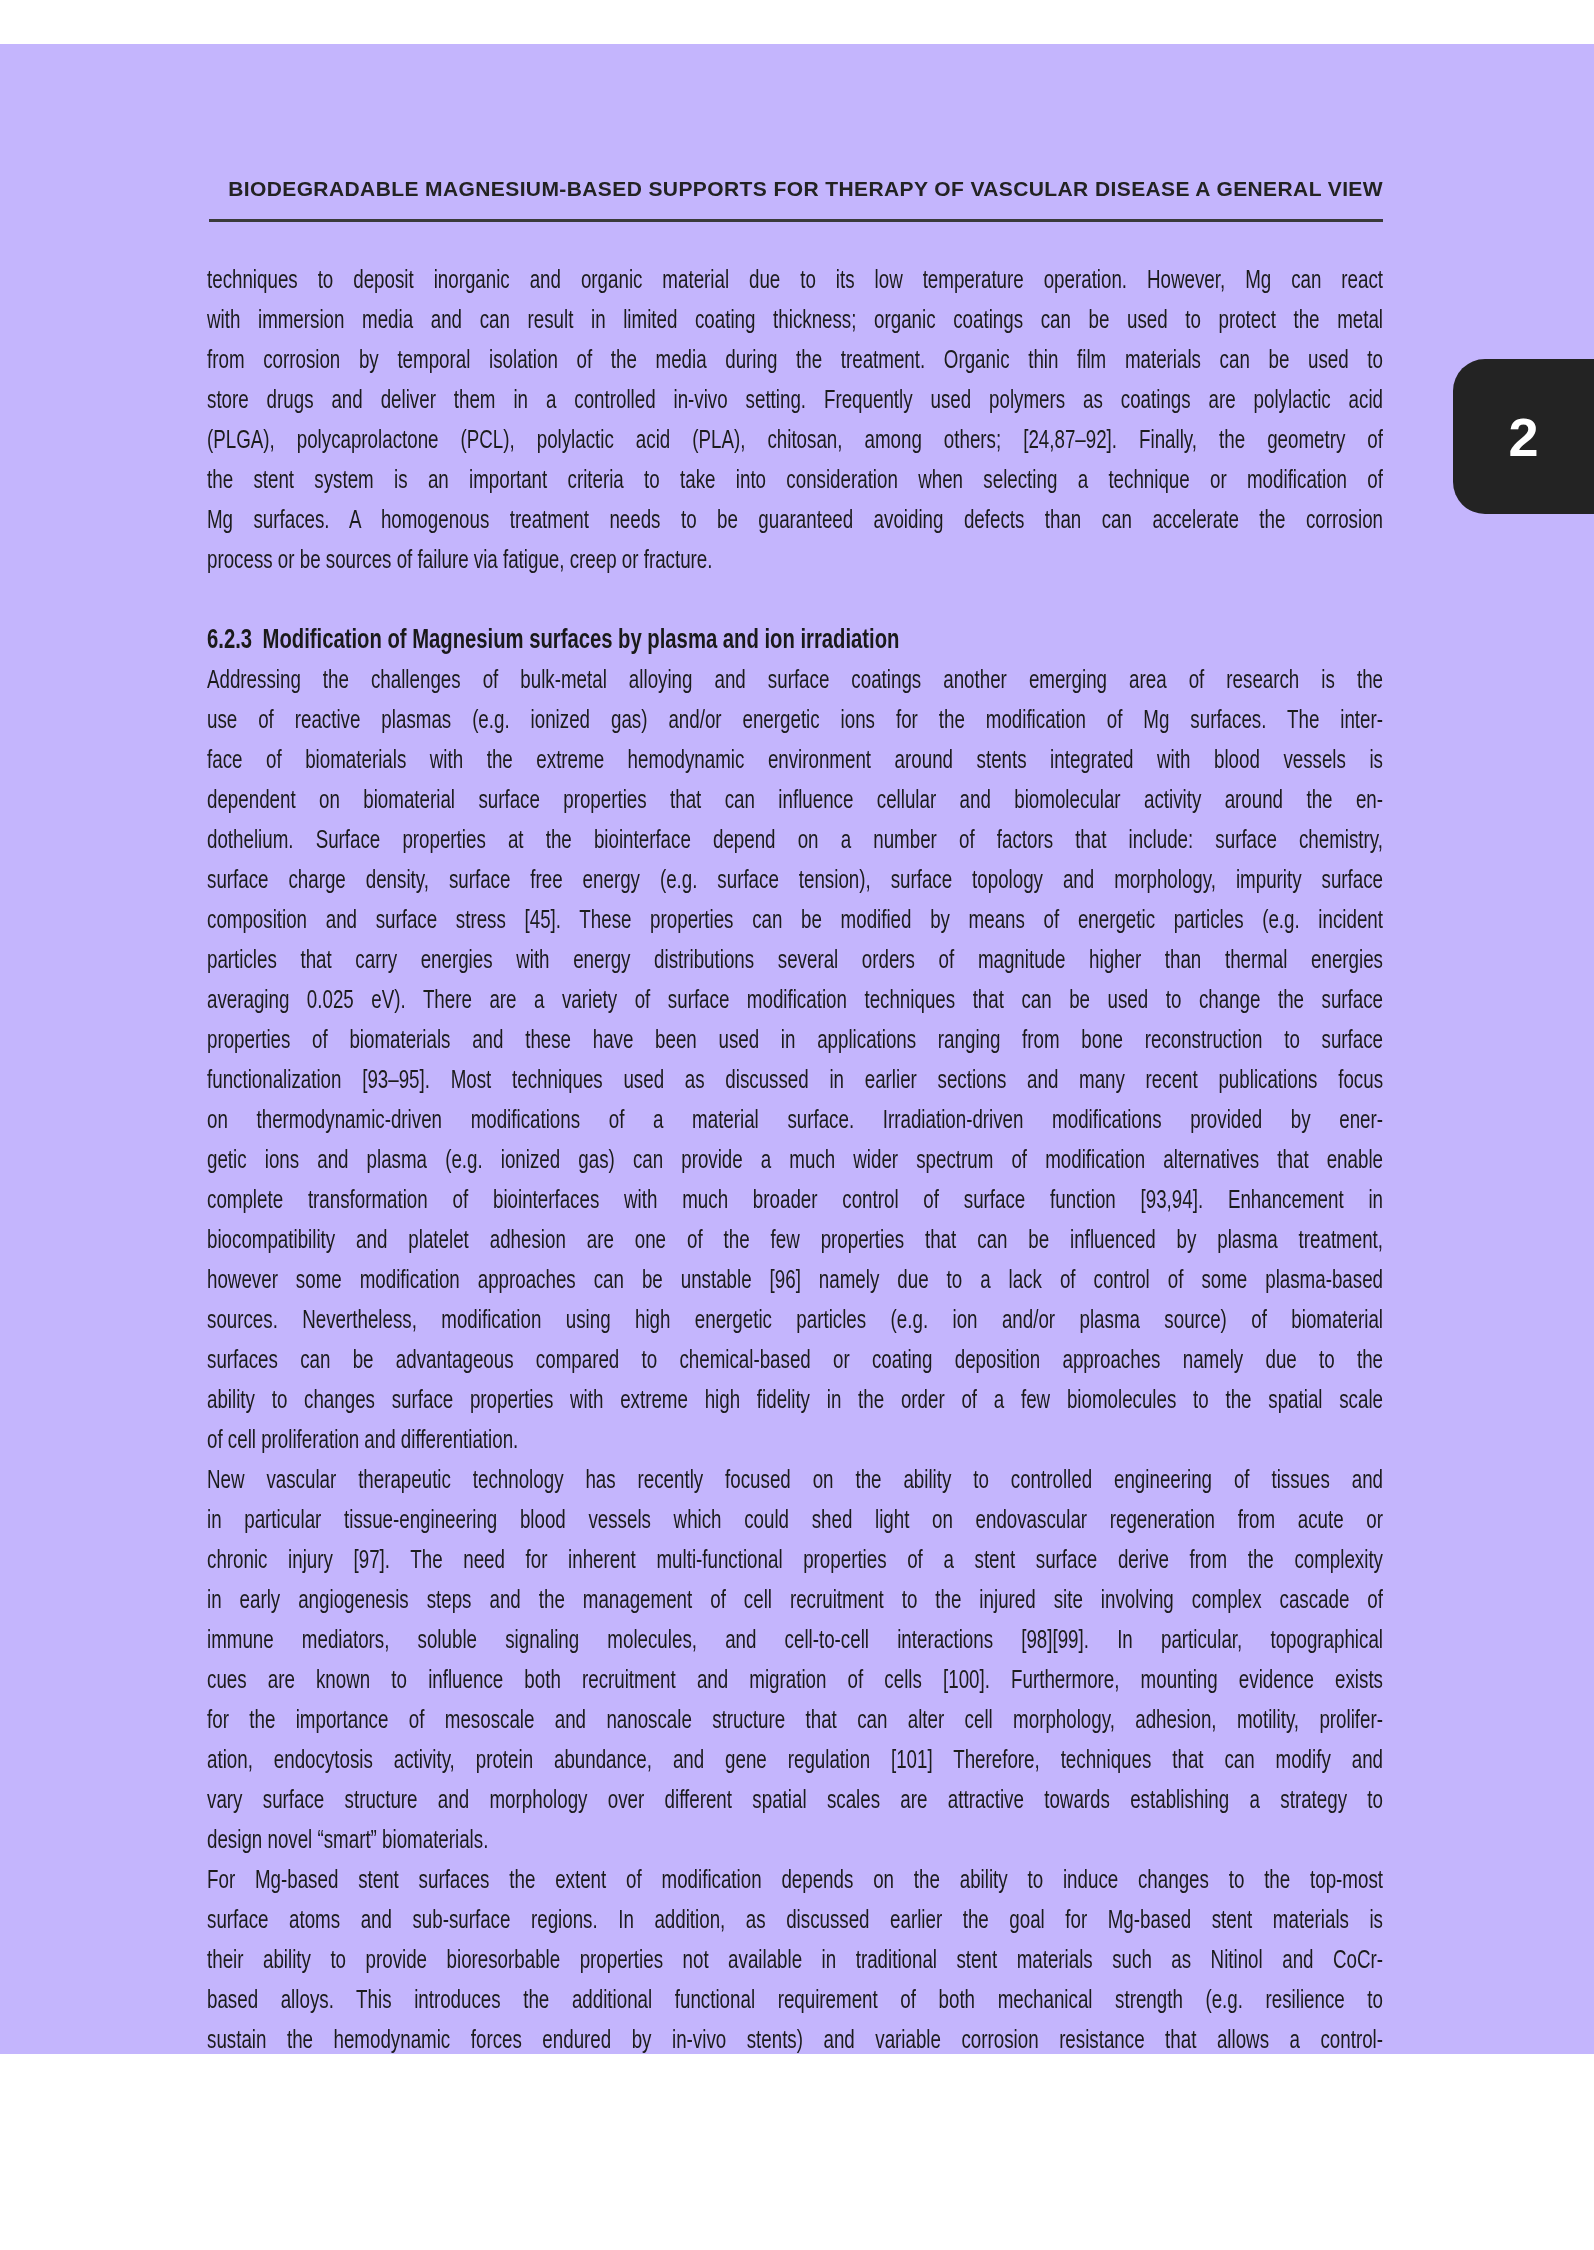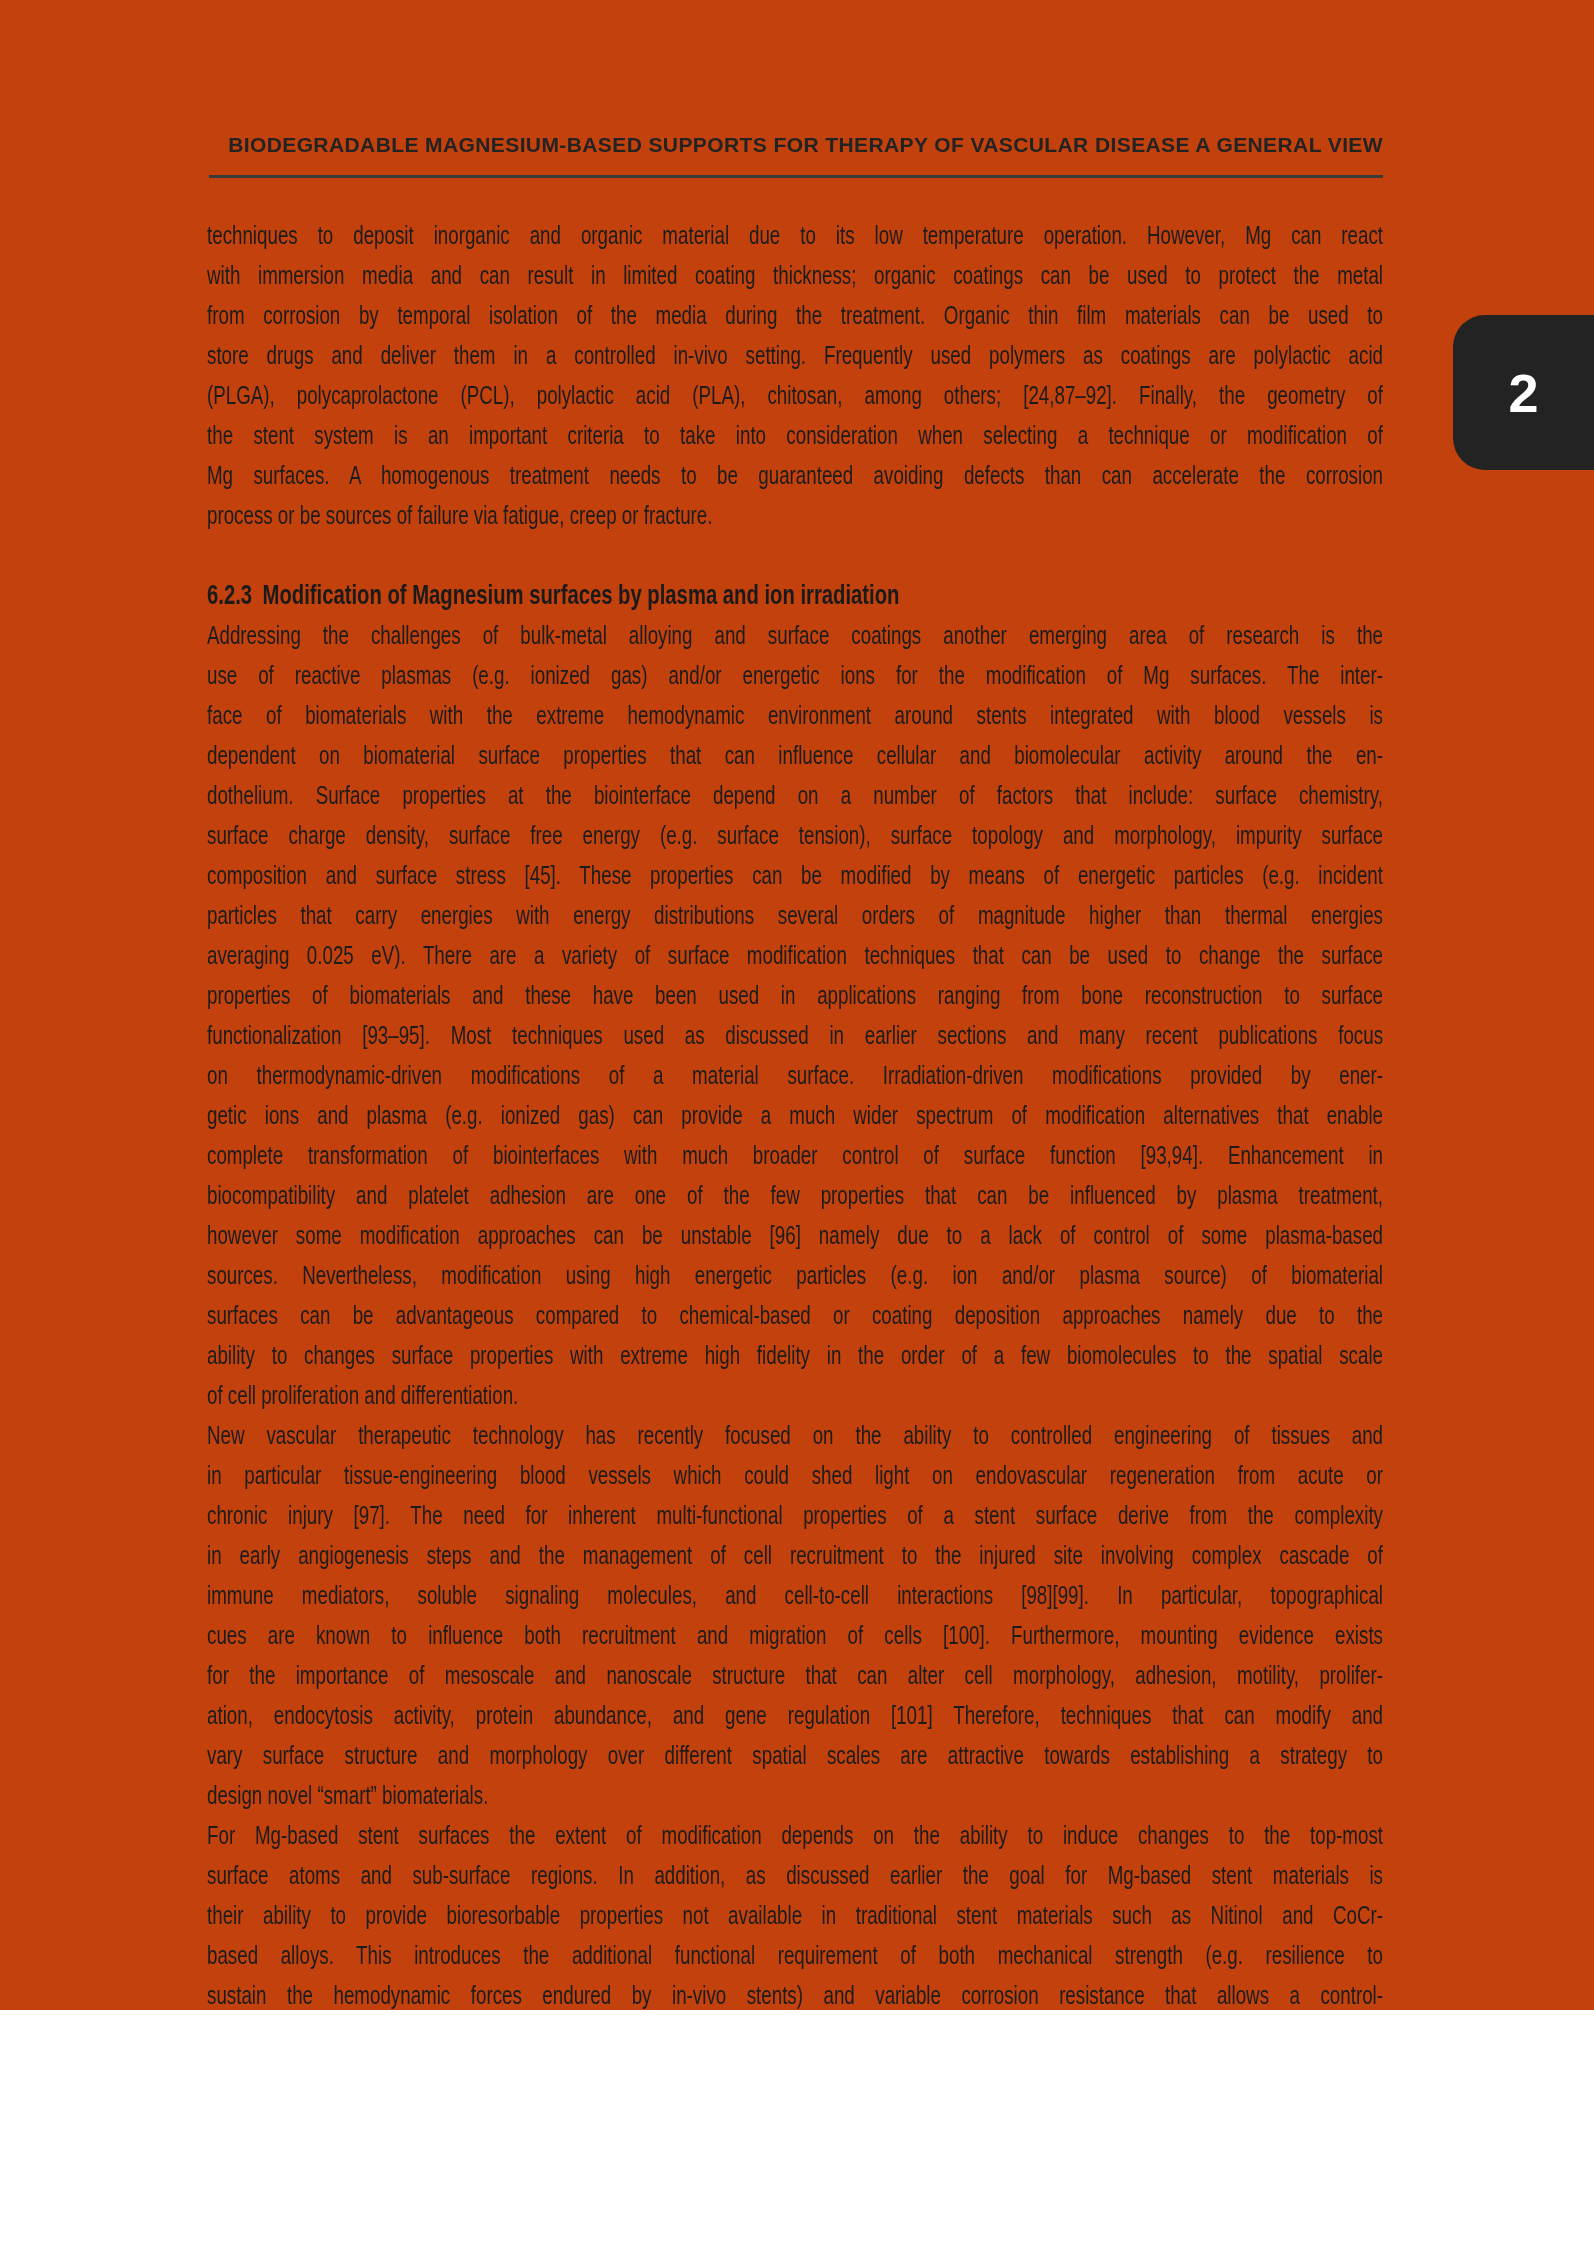--- a/index.html
+++ b/index.html
@@ -1,23 +1,24 @@
 <!DOCTYPE html>
 <html><head>
 <meta charset="utf-8">
 <style>
   html, body { margin: 0; padding: 0; background: #ffffff; }
   .page {
     position: relative;
     width: 1594px;
     height: 2010px;
-    background: #c2410c;
+    background: #c4b5fd;
     overflow: hidden;
     font-family: "Liberation Sans", "DejaVu Sans", sans-serif;
     color: #1d1d1d;
+    margin-top: 44px;
   }
 
   
   .running-header {
     position: absolute;
     left: 207px;
     top: 133px;
     width: 1176px;
     text-align: right;
     font-size: 21px;

